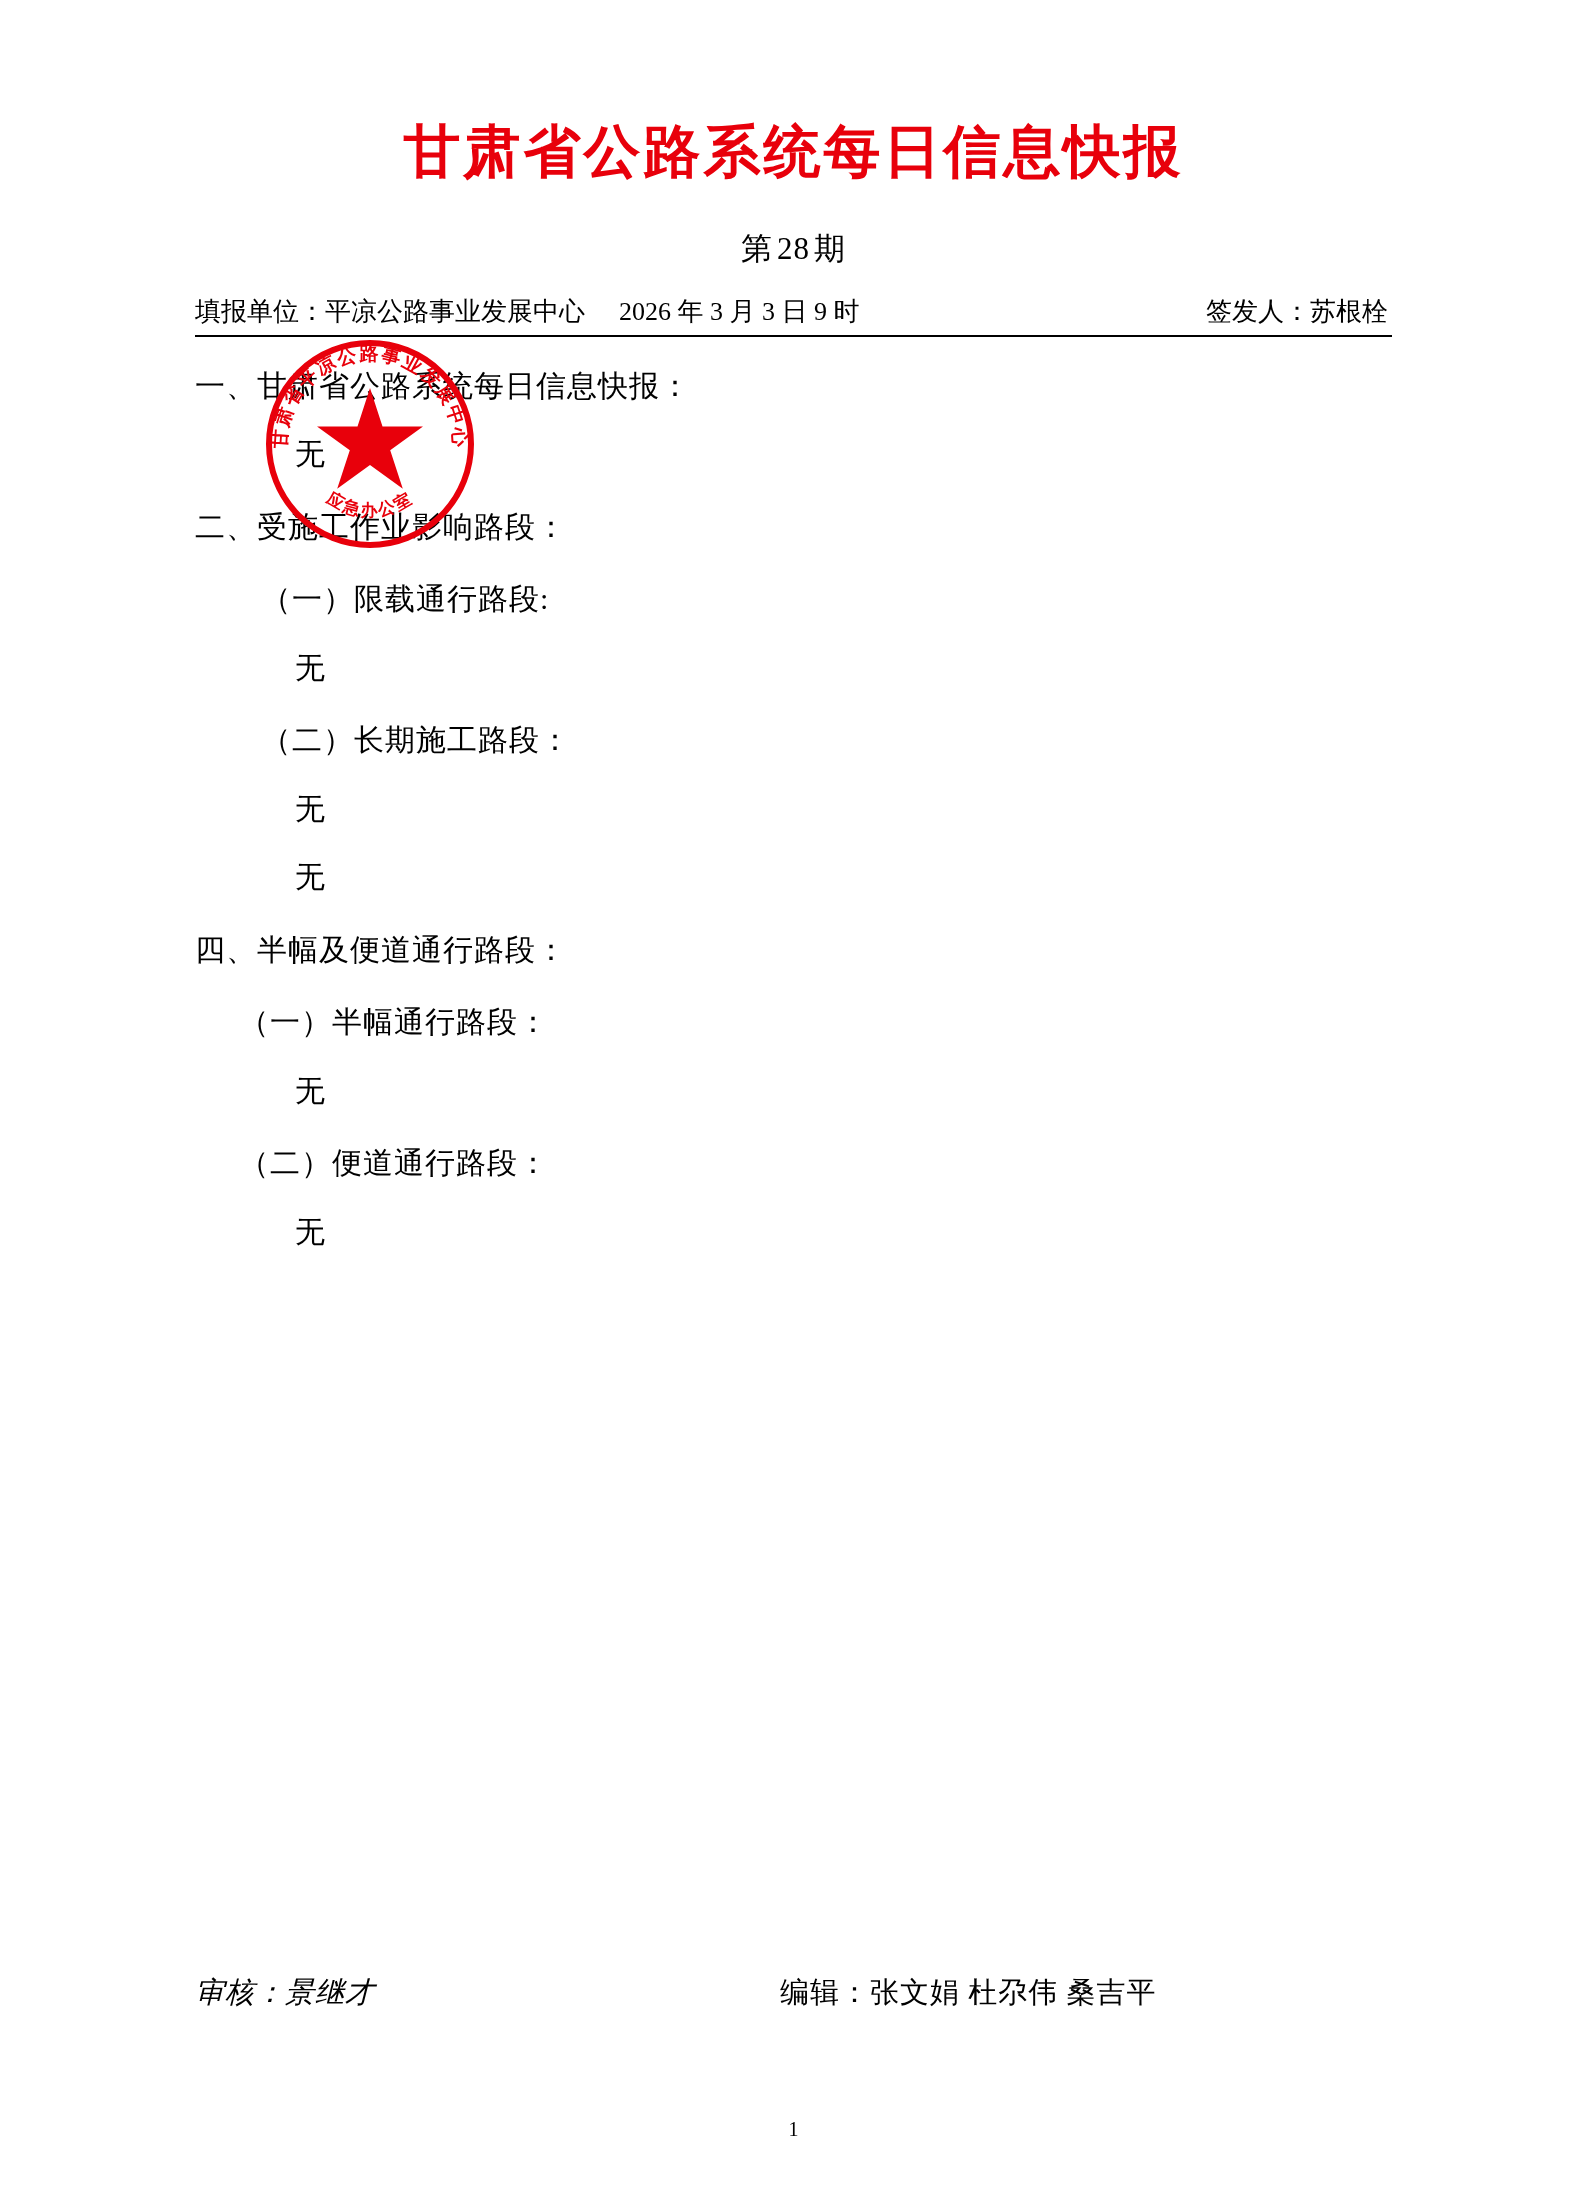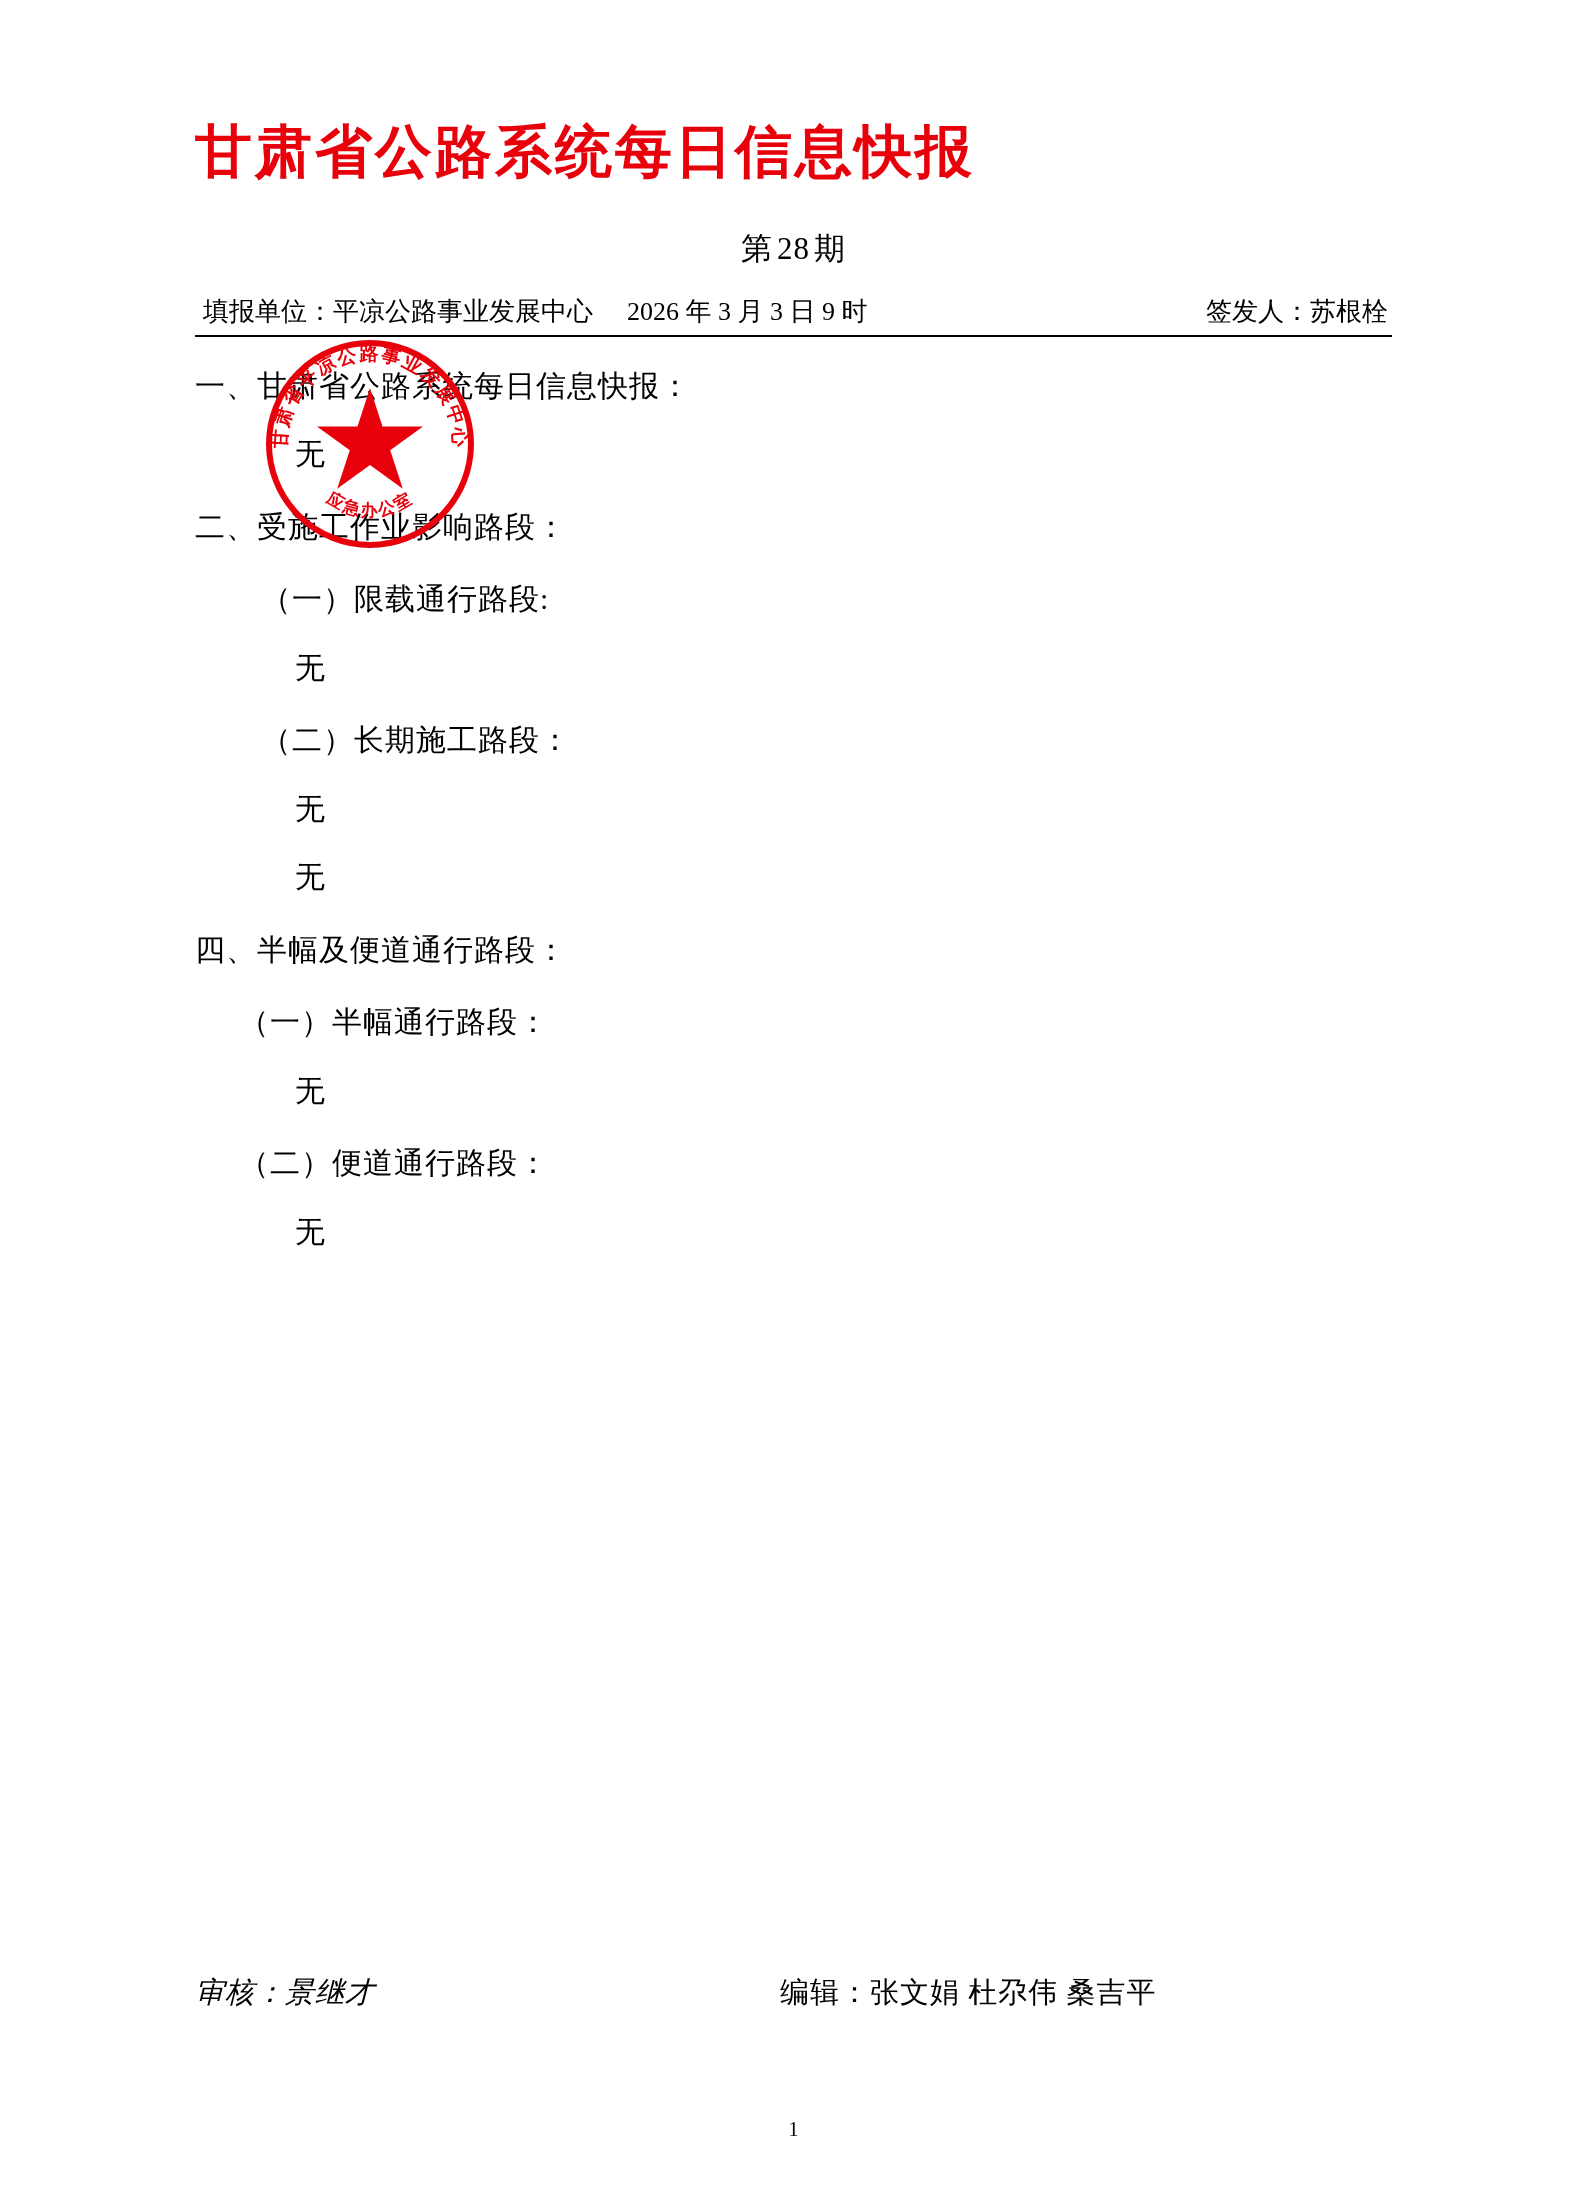--- a/index.html
+++ b/index.html
@@ -19,21 +19,21 @@
     position: relative;
     width: 1587px;
     height: 2195px;
     box-sizing: border-box;
     padding: 0 195px;
   }
 
   
   .doc-title {
     margin-top: 118px;
-    text-align: left;
+    text-align: center;
     color: #e8000b;
     font-family: "DejaVu Serif", "Liberation Serif", serif;
     font-weight: 700;
     font-size: 57px;
     letter-spacing: 3px;
     line-height: 1.15;
     white-space: nowrap;
   }
 
   
@@ -53,21 +53,21 @@
     margin-top: 24px;
     display: flex;
     align-items: flex-end;
     justify-content: space-between;
     font-size: 26px;
     border-bottom: 2px solid #000;
     padding-bottom: 6px;
     position: relative;
     z-index: 3;
   }
-  .meta-left { white-space: nowrap; margin-left: 8px; }
+  .meta-left { white-space: nowrap; }
   .meta-mid  { white-space: nowrap; margin-left: 34px; }
   .meta-right{ white-space: nowrap; margin-left: auto; padding-right: 4px;}
 
   
   .body {
     margin-top: 18px;
     font-size: 30px;
     line-height: 1.55;
     position: relative;
     z-index: 2;

